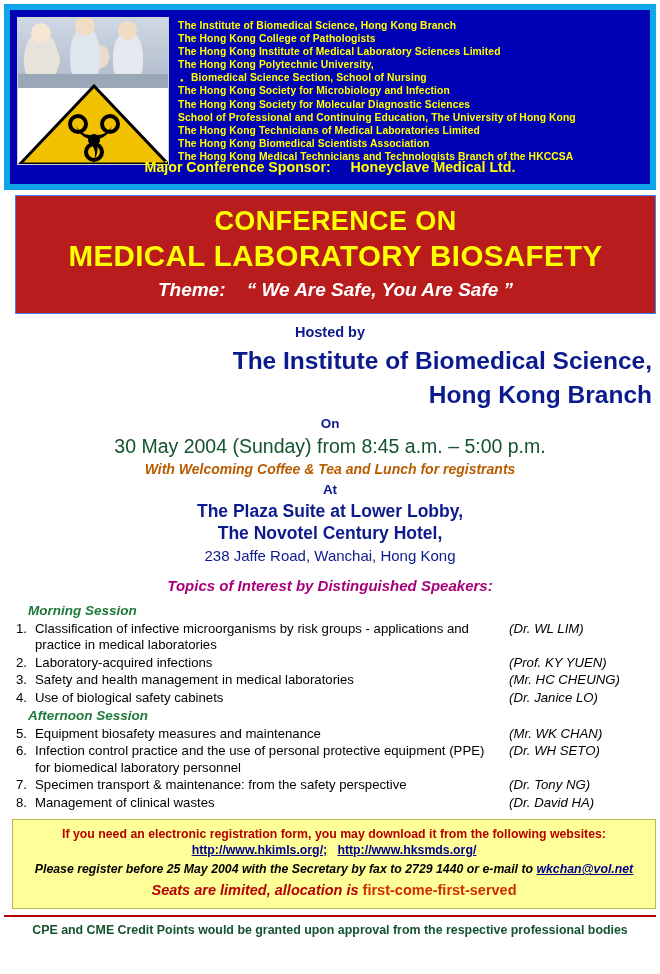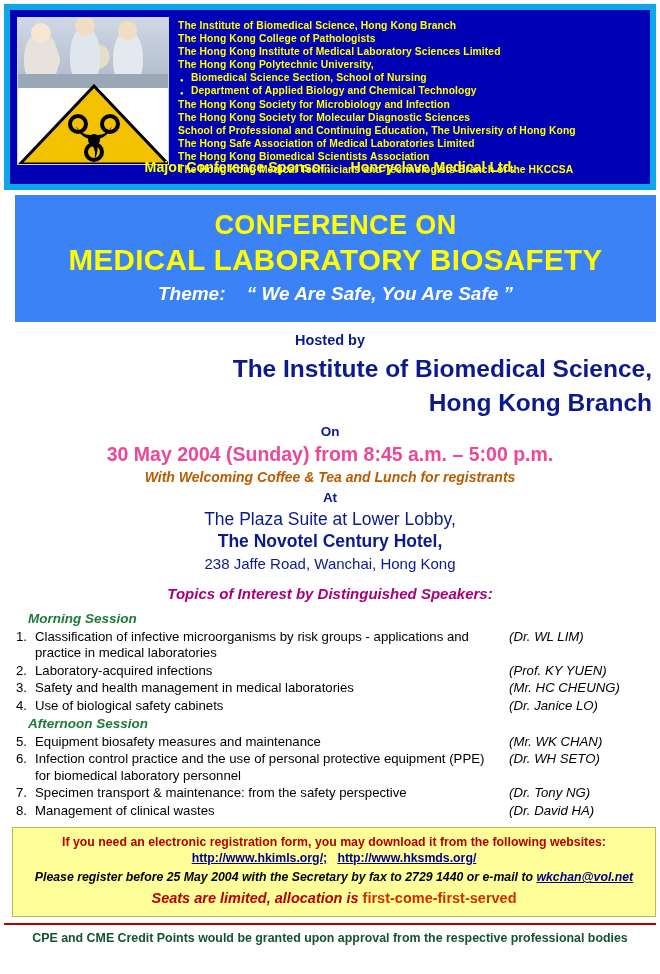--- a/index.html
+++ b/index.html
@@ -109,22 +109,22 @@
     text-align: center;
     color: #ffff00;
     font-size: 14.2px;
     font-weight: bold;
   }
   .sponsor-line .label { margin-right: 16px; }
 
   
   .title-block {
     margin: 5px 4px 0 15px;
-    background: #3b82f6;
-    border: 5px solid #3b82f6;
+    background: #b91c1c;
+    border: 1px solid #3b82f6;
     box-sizing: border-box;
     padding: 9px 0 10px 0;
     text-align: center;
   }
   .title-block .line1,
   .title-block .line2 {
     color: #ffff00;
     font-weight: bold;
     letter-spacing: 0.4px;
   }
@@ -159,42 +159,42 @@
     text-align: right;
   }
   .on-label {
     color: #0b1a8c;
     font-size: 13.5px;
     font-weight: bold;
     line-height: 19px;
     margin-top: 4px;
   }
   .date-line {
-    color: #ec4899;
+    color: #14532d;
     font-size: 19.5px;
-    font-weight: bold;
+    font-weight: normal;
     line-height: 26px;
   }
   .coffee-line {
     color: #b85c00;
     font-size: 14px;
     font-weight: bold;
     font-style: italic;
     line-height: 21px;
   }
   .at-label {
     color: #0b1a8c;
     font-size: 13.5px;
     font-weight: bold;
     line-height: 20px;
   }
   .venue1 {
     color: #0b1a8c;
     font-size: 17.5px;
-    font-weight: normal;
+    font-weight: bold;
     line-height: 22px;
   }
   .venue2 {
     color: #0b1a8c;
     font-size: 17.5px;
     font-weight: bold;
     line-height: 23px;
   }
   .venue3 {
     color: #0b1a8c;
@@ -335,25 +335,24 @@
         </svg>
       </div>
     </div>
 
     <div class="org-list">
       <div>The Institute of Biomedical Science, Hong Kong Branch</div>
       <div>The Hong Kong College of Pathologists</div>
       <div>The Hong Kong Institute of Medical Laboratory Sciences Limited</div>
       <div>The Hong Kong Polytechnic University,</div>
       <div class="sub">Biomedical Science Section, School of Nursing</div>
-      <div class="sub">Department of Applied Biology and Chemical Technology</div>
       <div>The Hong Kong Society for Microbiology and Infection</div>
       <div>The Hong Kong Society for Molecular Diagnostic Sciences</div>
       <div>School of Professional and Continuing Education, The University of Hong Kong</div>
-      <div>The Hong Safe Association of Medical Laboratories Limited</div>
+      <div>The Hong Kong Technicians of Medical Laboratories Limited</div>
       <div>The Hong Kong Biomedical Scientists Association</div>
       <div>The Hong Kong Medical Technicians and Technologists Branch of the HKCCSA</div>
     </div>
 
     <div class="sponsor-line">
       <span class="label">Major Conference Sponsor:</span>
       <span>Honeyclave Medical Ltd.</span>
     </div>
   </div>
 

